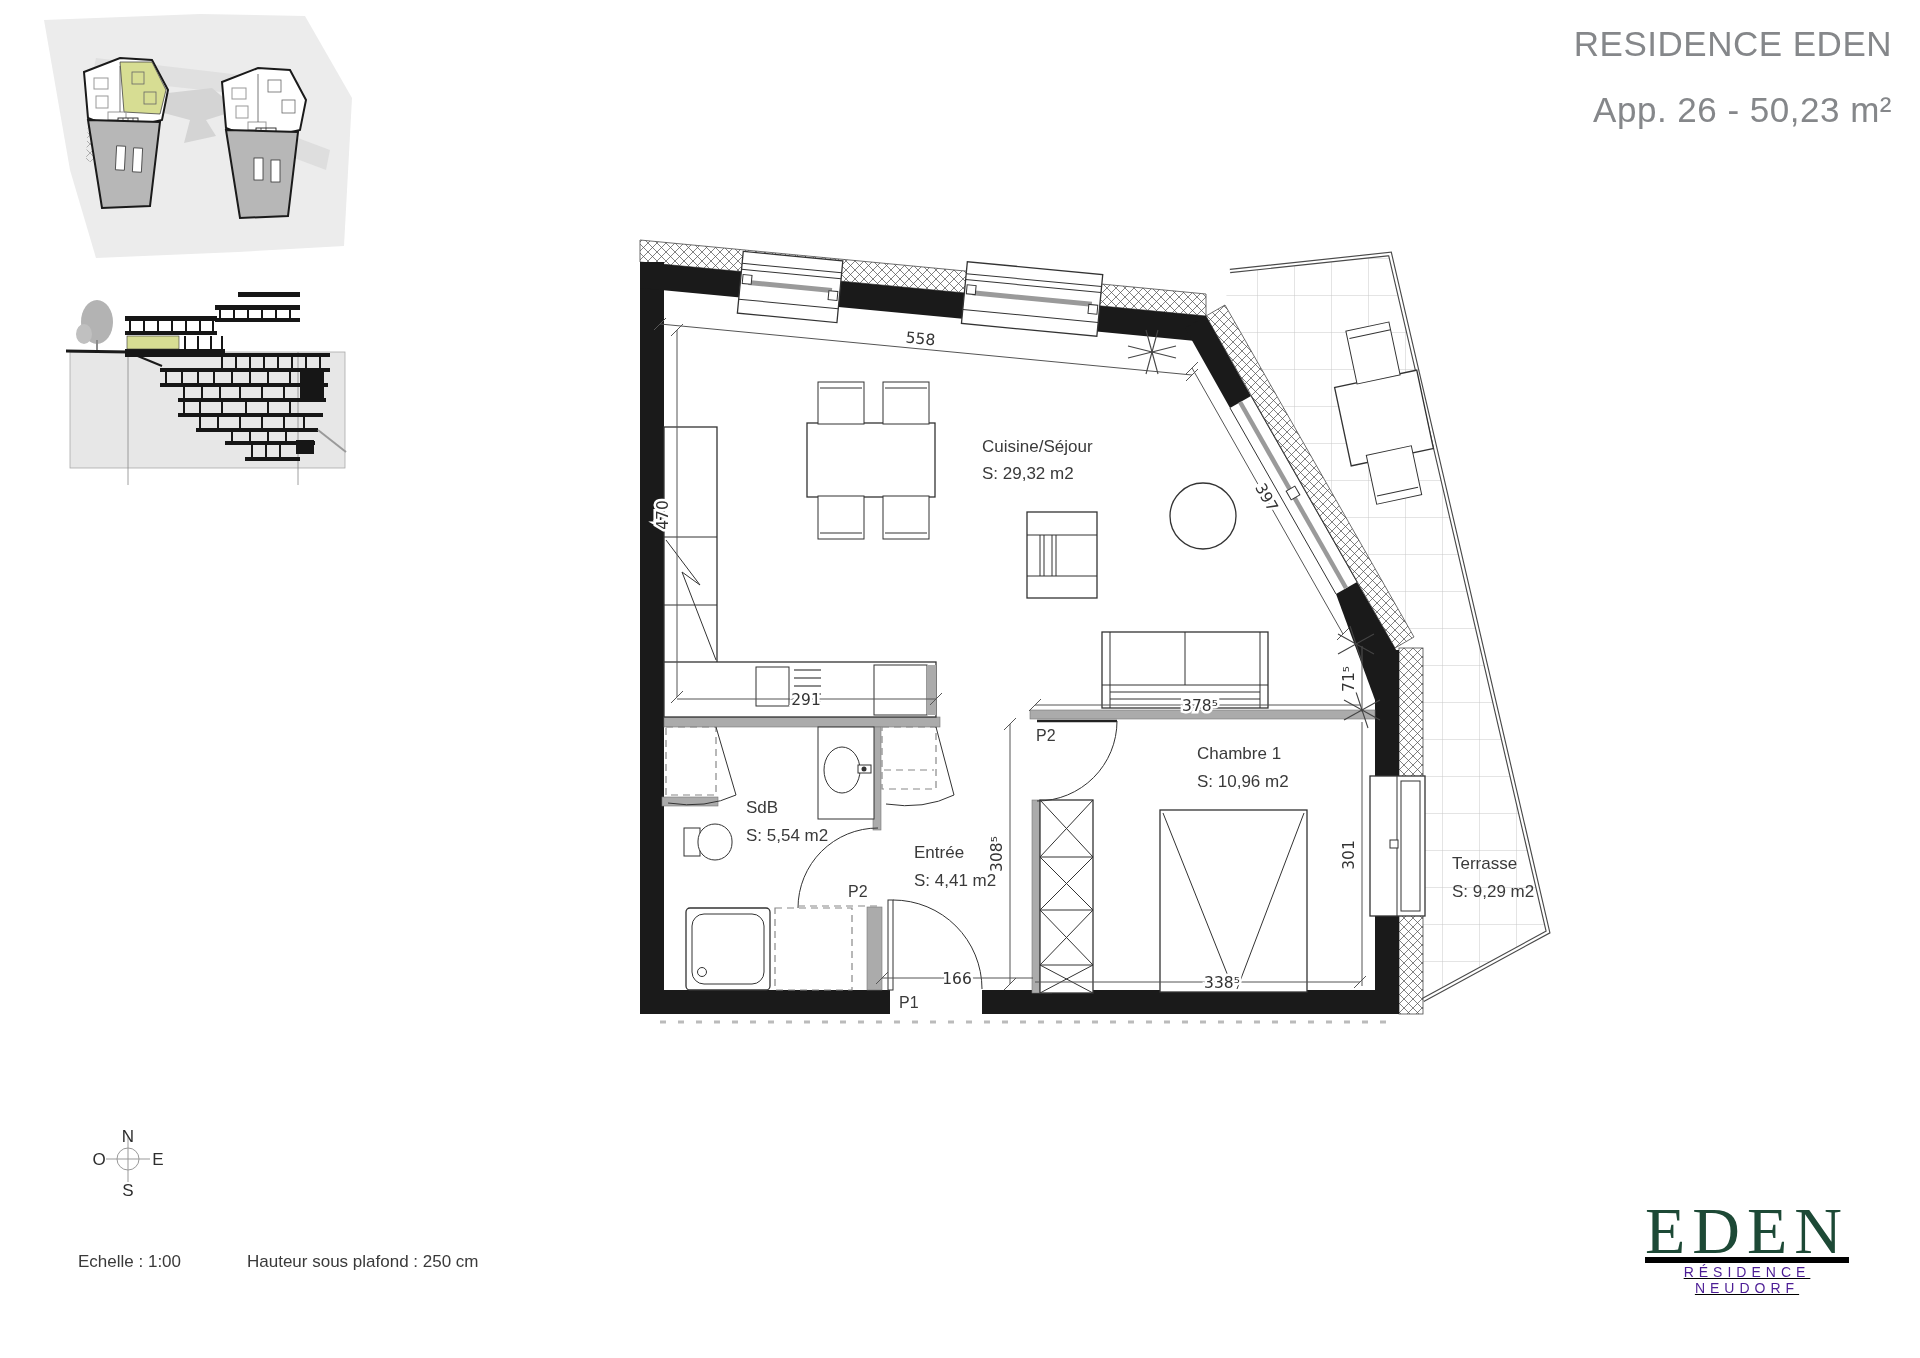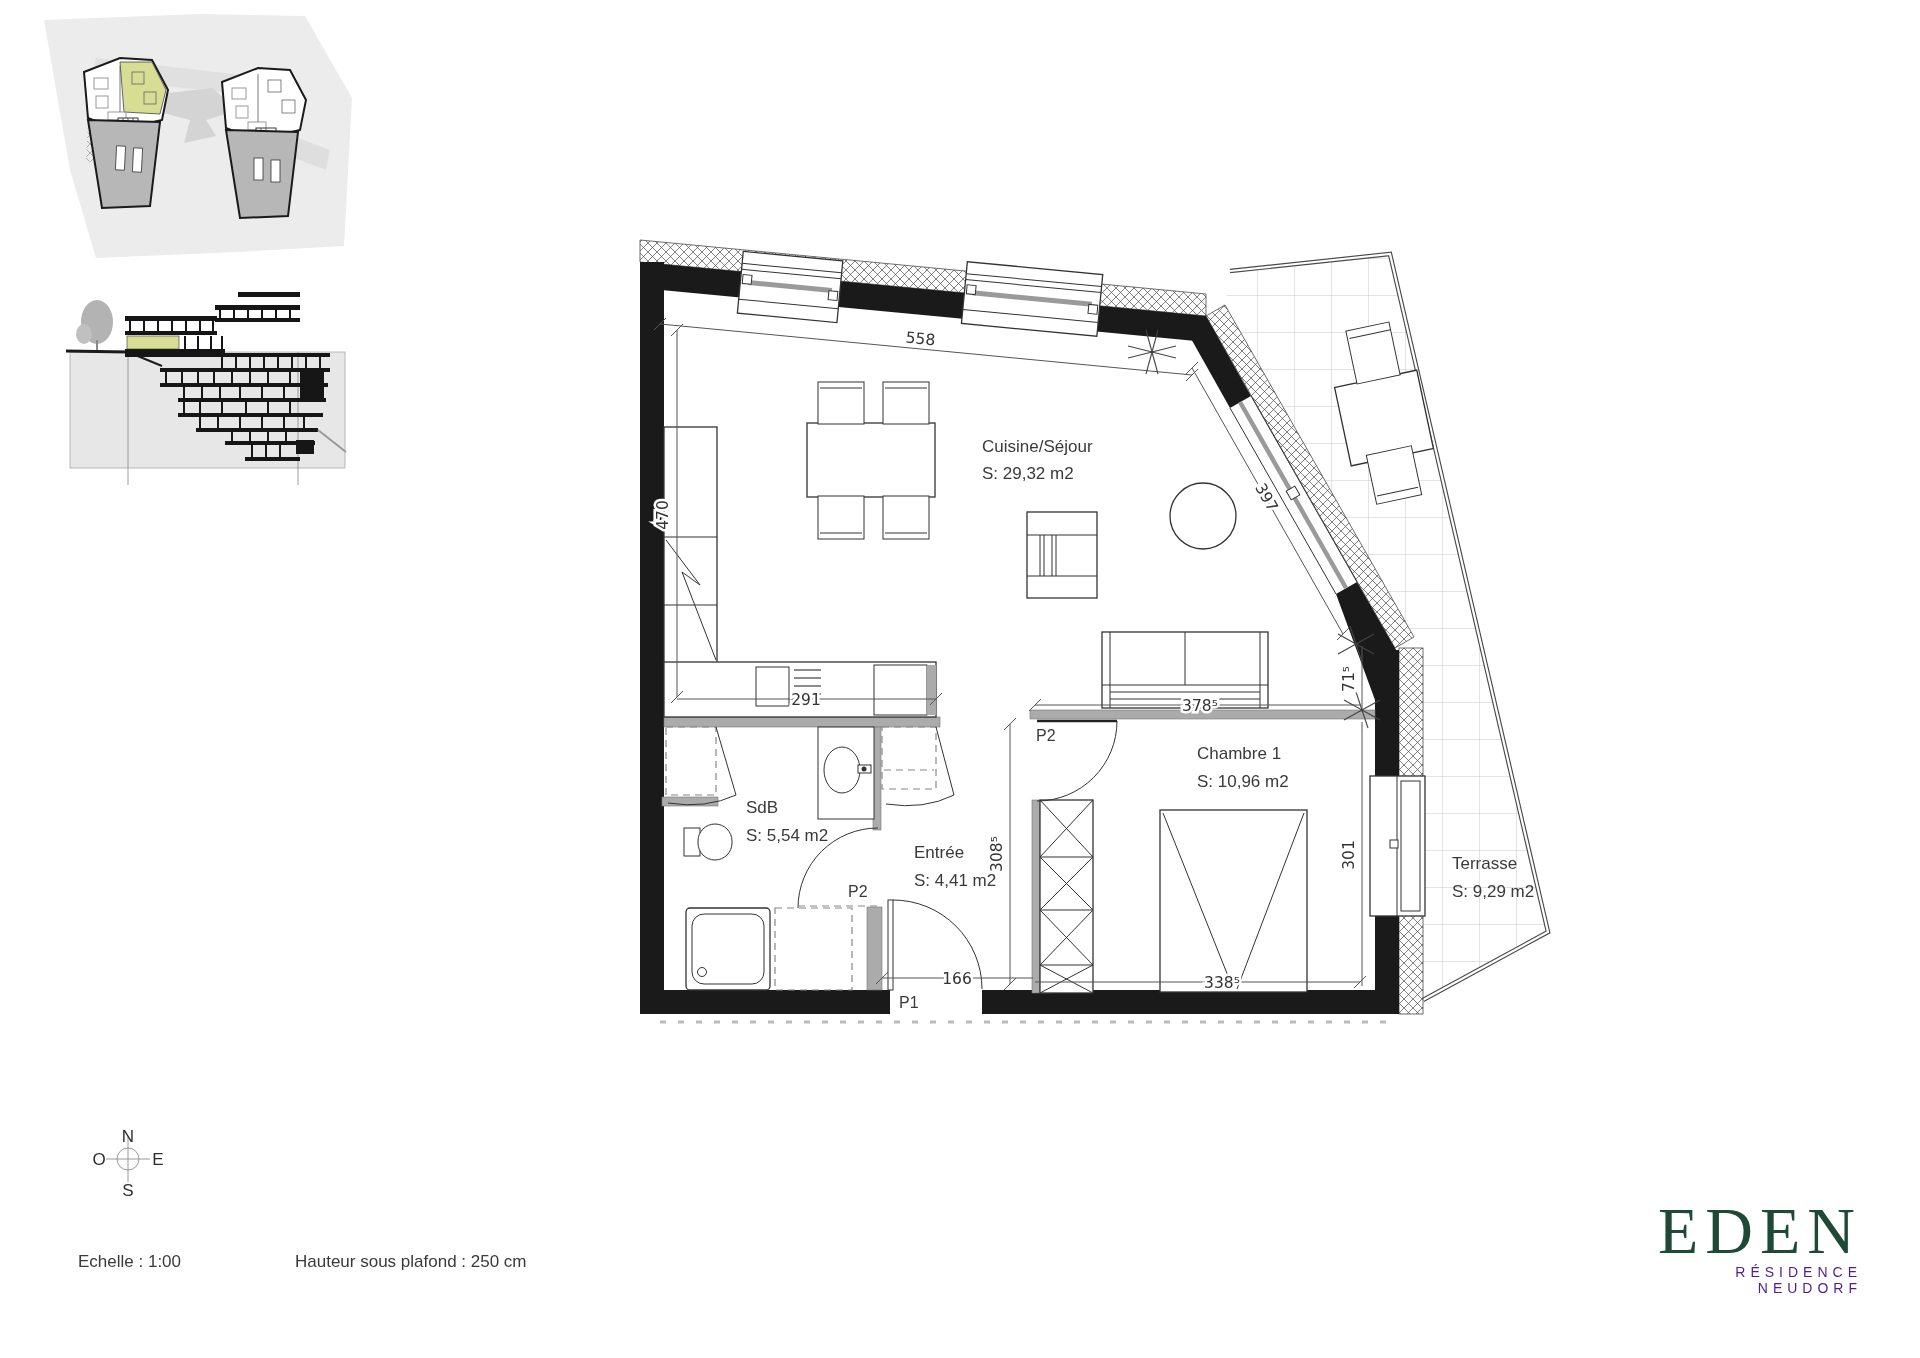--- a/index.html
+++ b/index.html
@@ -23,33 +23,37 @@
   .ctxt{font:17px "Liberation Sans",sans-serif;fill:#2e2e2e;}
 
   
   .header{position:absolute;top:24px;right:28px;text-align:right;color:#85878a;}
   .header .t1{font-size:35px;letter-spacing:.5px;}
   .header .t2{font-size:35px;margin-top:26px;letter-spacing:.5px;}
 
   
   .foot{position:absolute;top:1252px;font-size:17px;color:#3a3a3a;}
   .foot.scale{left:78px;}
-  .foot.ceiling{left:247px;margin-left:48px;}
+  .foot.ceiling{left:247px;}
 
   
-  .logo{position:absolute;right:58px;top:1198px;width:230px;text-align:right;}
+  .logo{position:absolute;right:58px;top:1198px;width:230px;text-align:center;text-decoration:underline;}
   .logo .mark{font-family:"Liberation Serif",serif;font-size:66px;font-weight:400;
               color:#1d4936;letter-spacing:7px;line-height:1;}
   .logo .tag{margin-top:0;font-size:14px;letter-spacing:5px;color:#4c1d95;}
 </style>
 </head>
 <body>
 
 <div class="page">
 
+  <div class="header">
+    <div class="t1">RESIDENCE EDEN</div>
+    <div class="t2">App. 26 - 50,23 m²</div>
+  </div>
 
   <svg width="1920" height="1358" viewBox="0 0 1920 1358">
     <defs>
       <pattern id="xh" width="9" height="9" patternUnits="userSpaceOnUse">
         <path d="M0,9 L9,0 M0,0 L9,9" stroke="#4a4a4a" stroke-width="0.7" fill="none"></path>
       </pattern>
       <pattern id="tiles" width="37" height="37" patternUnits="userSpaceOnUse">
         <path d="M37,0 L37,37 M0,37 L37,37" stroke="#c9c9c9" stroke-width="1" fill="none"></path>
       </pattern>
     </defs>

